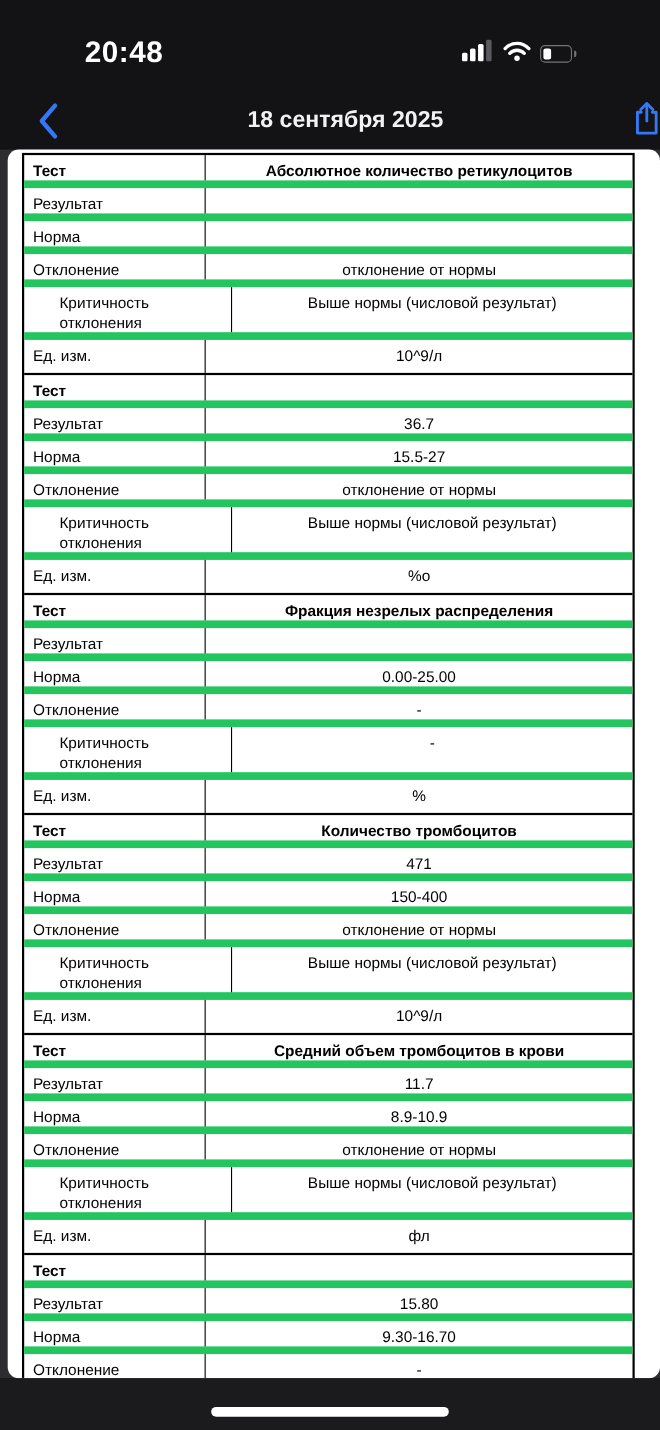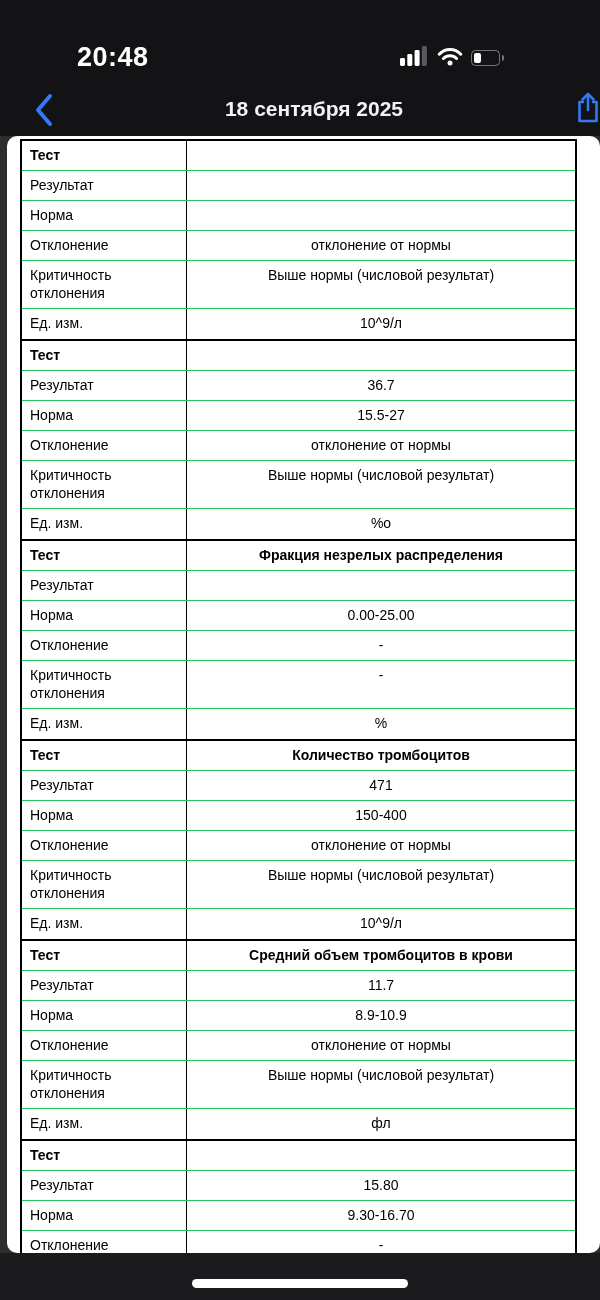--- a/index.html
+++ b/index.html
@@ -3,21 +3,21 @@
 <meta charset="utf-8">
 <style>
   html,body{margin:0;padding:0;}
   body{
     width:600px;height:1300px;position:relative;overflow:hidden;
     background:#131315;
     font-family:"Liberation Sans","DejaVu Sans",sans-serif;
     -webkit-font-smoothing:antialiased;
   }
   
-  .status-bar{position:absolute;top:18px;left:0;width:544px;height:85px;background:#131315;}
+  .status-bar{position:absolute;top:8px;left:0;width:544px;height:85px;background:#131315;padding-left:20px;}
   .status-time{
     position:absolute;left:77px;top:24px;color:#ffffff;
     font-size:27px;font-weight:bold;letter-spacing:.5px;
   }
   .status-icons{position:absolute;right:44px;top:28px;display:flex;align-items:center;gap:8px;}
   .battery{position:relative;width:27px;height:14px;border:1.5px solid rgba(235,235,245,.45);border-radius:4.5px;}
   .battery .fill{position:absolute;left:2px;top:2px;width:7px;height:10px;background:#fff;border-radius:2px;}
   .battery .nub{position:absolute;right:-5px;top:4px;width:2.5px;height:6px;background:rgba(235,235,245,.45);border-radius:0 2px 2px 0;}
   
   .nav-bar{position:absolute;top:85px;left:0;width:584px;height:51px;background:#131315;padding-left:44px;}
@@ -32,23 +32,23 @@
   .page{
     position:absolute;left:7px;top:0;width:593px;height:1117px;
     background:#ffffff;border-radius:10px;overflow:hidden;
   }
   .results-table{
     margin:3px 0 0 13px;width:557px;box-sizing:border-box;
     border:2px solid #000;color:#000;
   }
   .block{border-bottom:2px solid #000;}
   .block:last-child{border-bottom:none;}
-  .row{display:flex;height:30px;box-sizing:border-box;border-bottom:1px solid #22c55e;font-size:14px;line-height:18px;}
+  .row{display:flex;height:30px;box-sizing:border-box;border-bottom:7px solid #22c55e;font-size:14px;line-height:18px;}
   .row:last-child{border-bottom:none;}
-  .row.tall{height:48px;}
+  .row.tall{height:48px;padding-left:24px;}
   .row.header{font-weight:bold;}
   .cell{box-sizing:border-box;}
   .cell.label{width:165px;border-right:1px solid #000;padding:5px 6px 3px 8px;text-align:left;}
   .cell.value{flex:1;padding:5px 8px 3px;text-align:center;}
   
   .bottom-bar{position:absolute;top:1253px;left:0;width:600px;height:47px;background:#1b1b1d;}
   .home-indicator{position:absolute;left:192px;top:26px;width:216px;height:9px;border-radius:5px;background:#ffffff;}
 </style>
 </head>
 <body>
@@ -99,20 +99,21 @@
       </span>
     </button>
   </div>
 
   <div class="content">
     <div class="page">
       <div class="results-table" id="results-table">
           <div class="block">
             <div class="row header">
               <div class="cell label">Тест</div>
+              <div class="cell value">Абсолютное количество ретикулоцитов</div>
             </div>
             <div class="row">
               <div class="cell label">Результат</div>
             </div>
             <div class="row">
               <div class="cell label">Норма</div>
             </div>
             <div class="row">
               <div class="cell label">Отклонение</div>
               <div class="cell value">отклонение от нормы</div>

